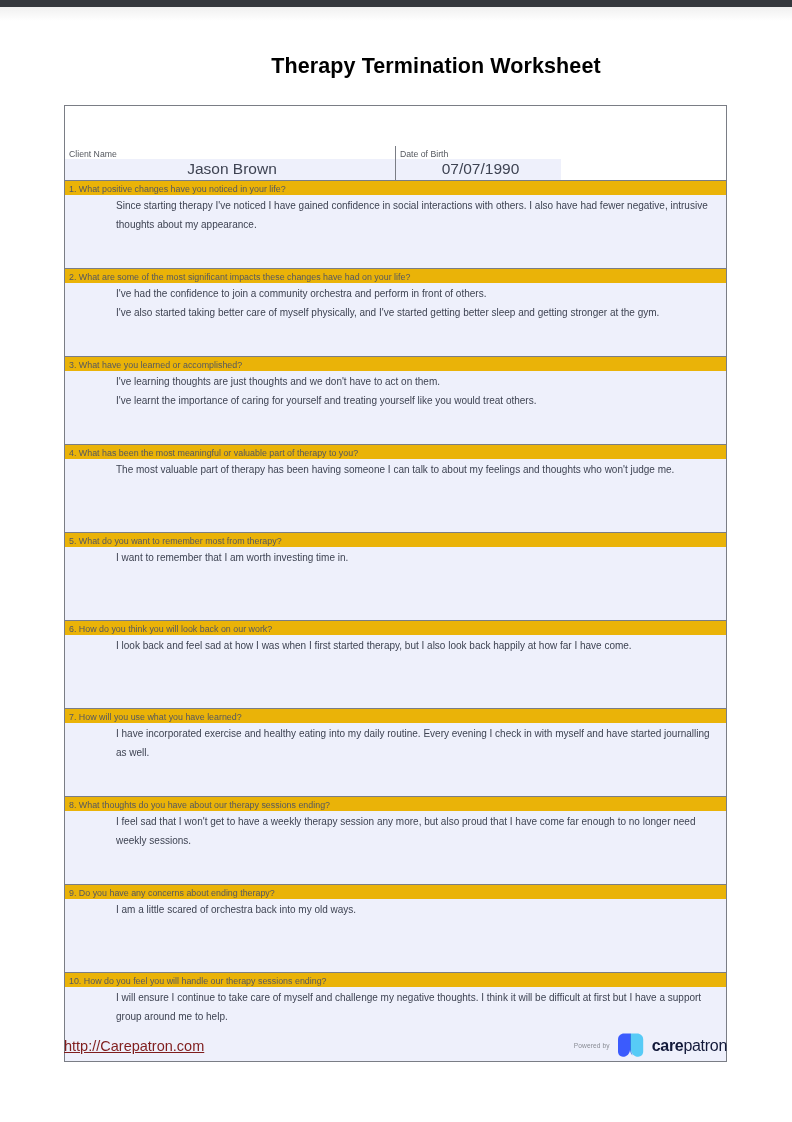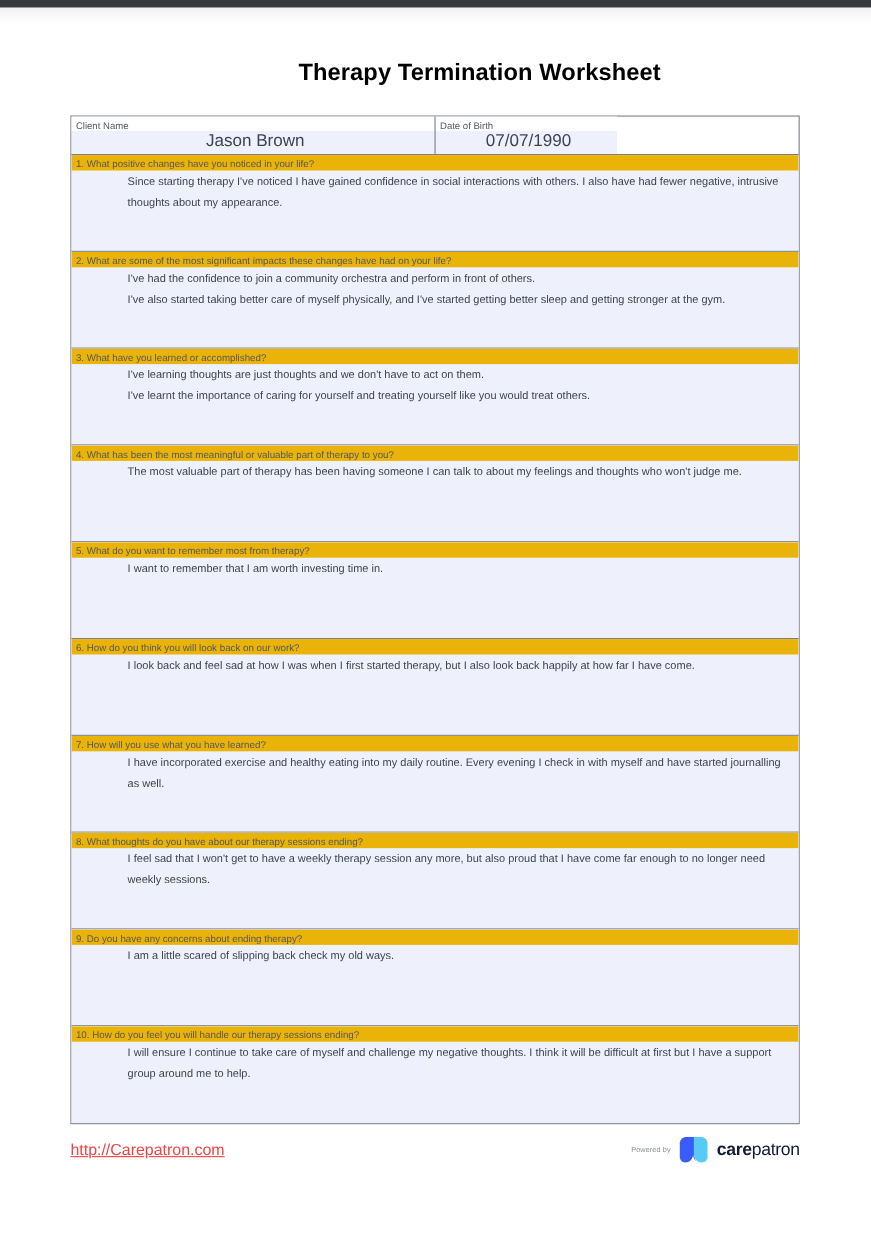--- a/index.html
+++ b/index.html
@@ -62,20 +62,21 @@
     box-sizing: border-box;
     background: #ffffff;
   }
 
   
   .hdr-row {
     display: flex;
     height: 35px;
     border-bottom: 1px solid #7a7d85;
     box-sizing: border-box;
+    margin-top: 40px;
   }
   .hdr-cell {
     box-sizing: border-box;
     position: relative;
     background: #eef0fb;
     padding: 0;
     overflow: hidden;
   }
   .hdr-cell + .hdr-cell {
     border-left: 1px solid #7a7d85;
@@ -140,21 +141,21 @@
     left: 64px;
     top: 1004px;
     width: 663px;
     height: 40px;
   }
   .footer-link {
     position: absolute;
     left: 0;
     top: 13px;
     font-size: 14.5px;
-    color: #ef4444;
+    color: #7f1d1d;
     text-decoration: underline;
     cursor: pointer;
   }
   .powered-wrap {
     position: absolute;
     right: 0;
     top: 8px;
     display: flex;
     align-items: center;
     gap: 6px;
@@ -240,21 +241,21 @@
       <span class="q-answer">I have incorporated exercise and healthy eating into my daily routine. Every evening I check in with myself and have started journalling as well.</span>
     </div>
 
     <div class="q-block">
       <span class="q-label">8. What thoughts do you have about our therapy sessions ending?</span>
       <span class="q-answer">I feel sad that I won't get to have a weekly therapy session any more, but also proud that I have come far enough to no longer need weekly sessions.</span>
     </div>
 
     <div class="q-block">
       <span class="q-label">9. Do you have any concerns about ending therapy?</span>
-      <span class="q-answer">I am a little scared of slipping back check my old ways.</span>
+      <span class="q-answer">I am a little scared of orchestra back into my old ways.</span>
     </div>
 
     <div class="q-block">
       <span class="q-label">10. How do you feel you will handle our therapy sessions ending?</span>
       <span class="q-answer">I will ensure I continue to take care of myself and challenge my negative thoughts. I think it will be difficult at first but I have a support group around me to help.</span>
     </div>
 
   </div>
 
   <div class="footer">

